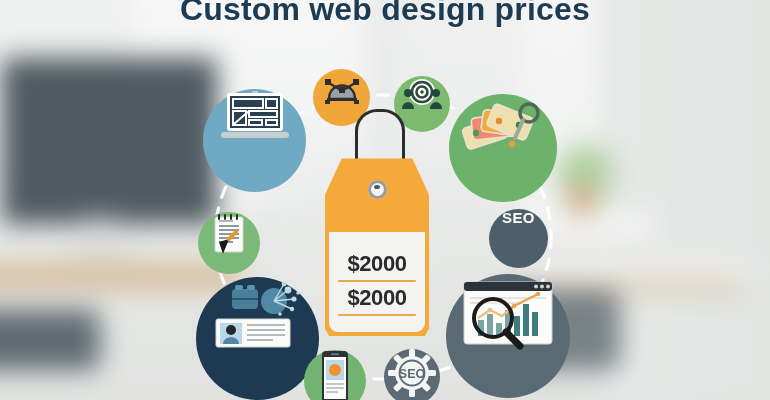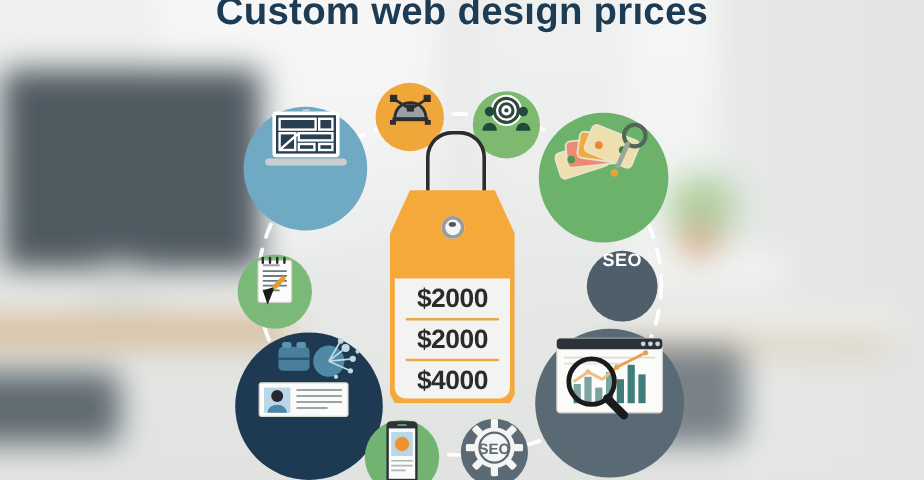--- a/index.html
+++ b/index.html
@@ -318,17 +318,16 @@
   <div class="tag">
     <div class="tag-string"></div>
     <div class="tag-shape"></div>
     <div class="tag-white"></div>
     <div class="tag-hole"></div>
     <div class="prices">
       <div class="price">$2000</div>
       <div class="price-sep"></div>
       <div class="price">$2000</div>
       <div class="price-sep"></div>
-      <div class="price">$4000</div>
     </div>
   </div>
 
 </div>
 
 </body></html>

